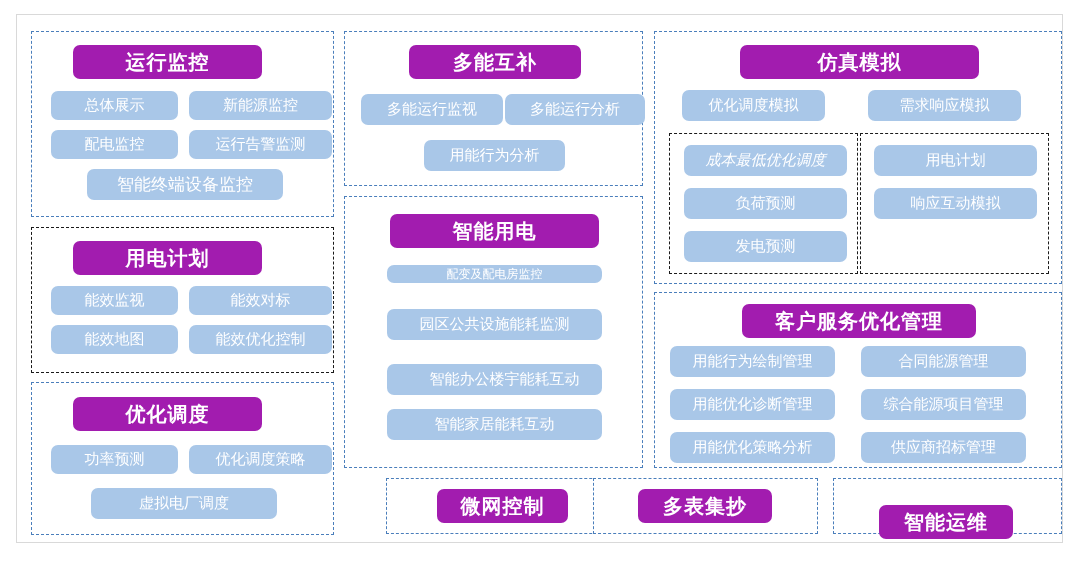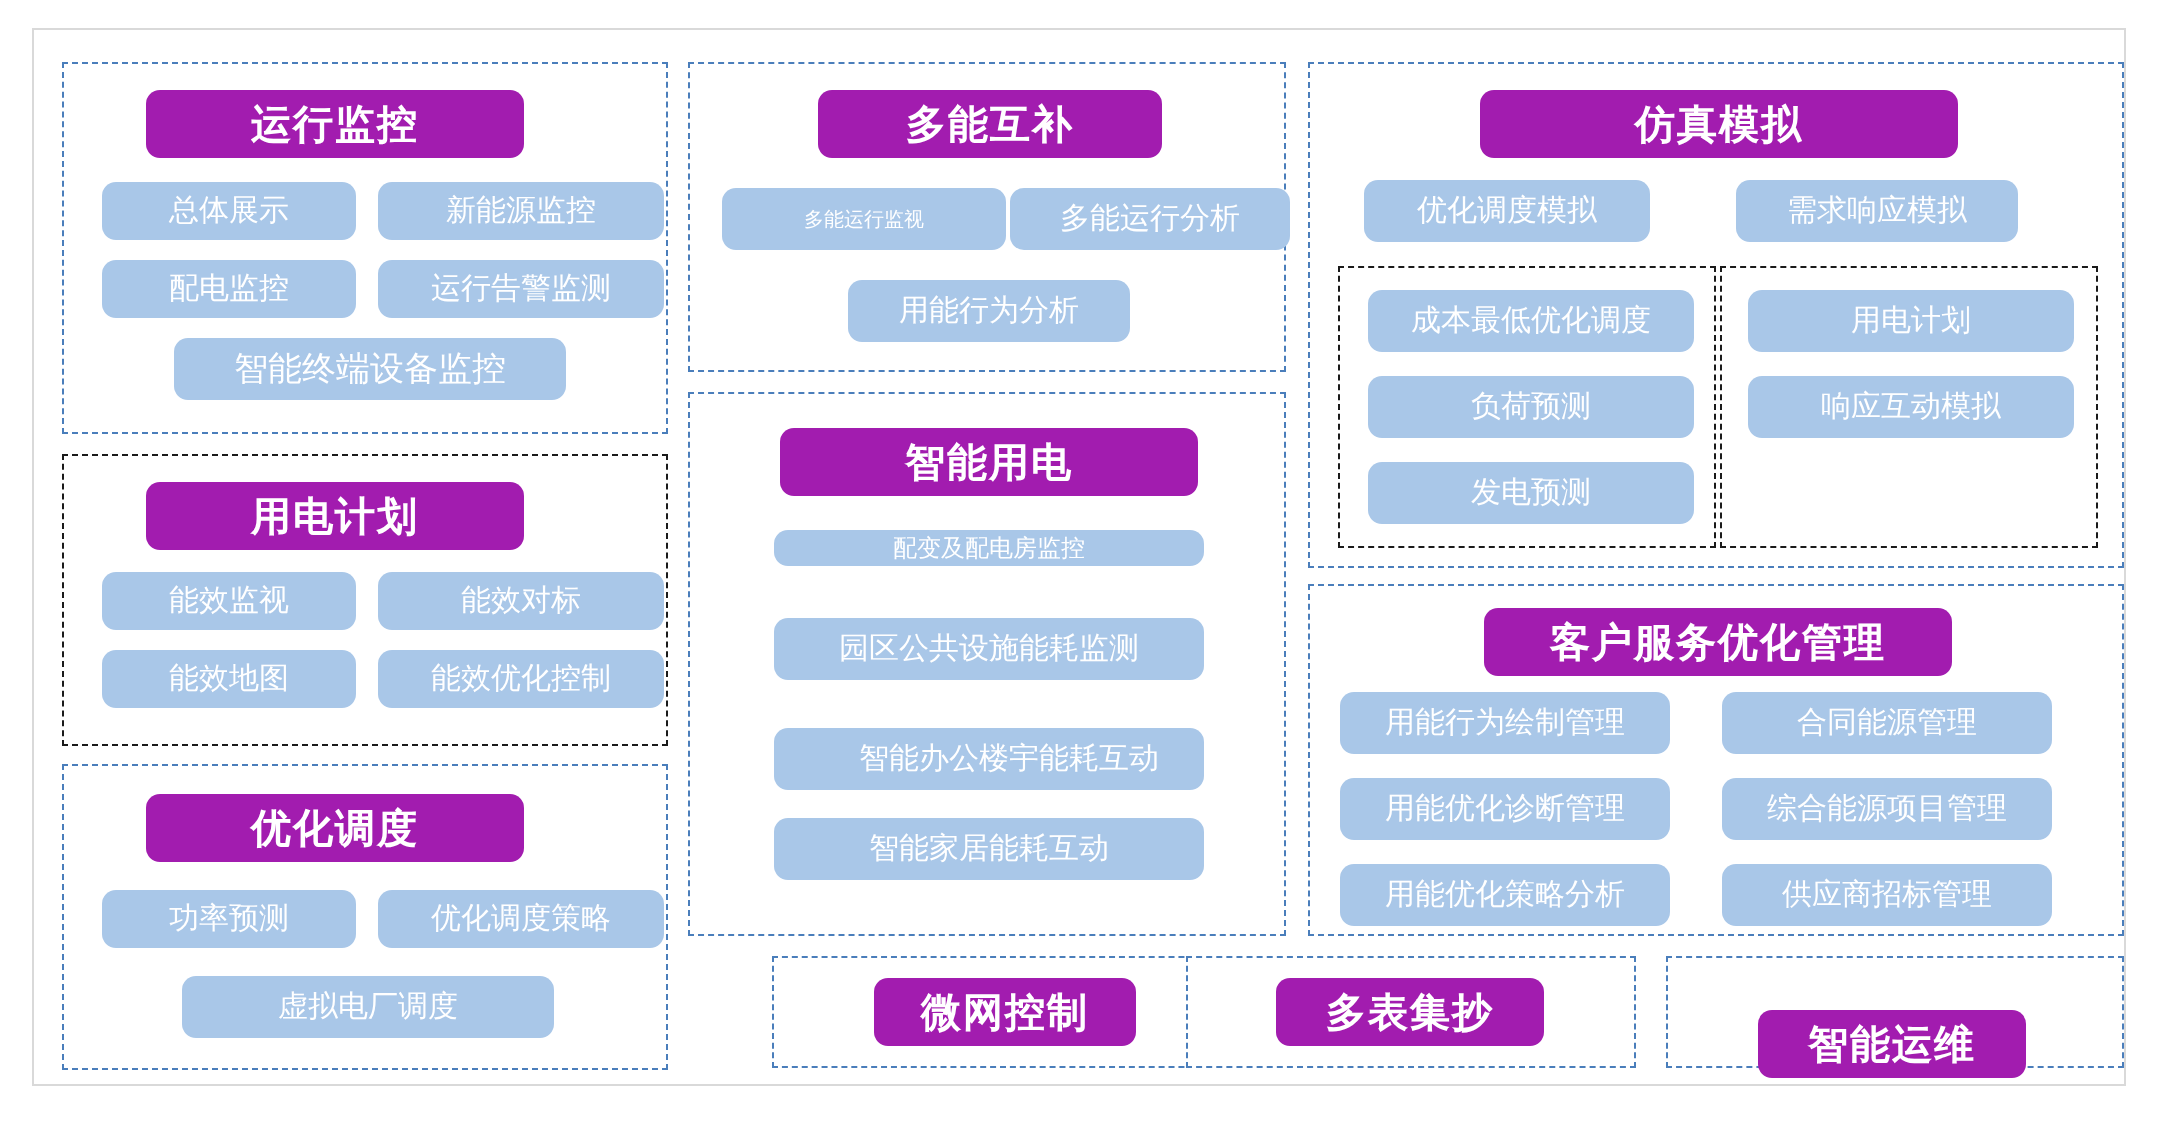--- a/index.html
+++ b/index.html
@@ -103,21 +103,21 @@
 
   <div class="panel blue" style="left:31px; top:382px; width:303px; height:153px;">
     <div class="hdr" style="left:41px; top:14px; width:189px; height:34px; font-size:20px;">优化调度</div>
     <div class="pill" style="left:19px; top:62px; width:127px; height:29px; font-size:15px;">功率预测</div>
     <div class="pill" style="left:157px; top:62px; width:143px; height:29px; font-size:15px;">优化调度策略</div>
     <div class="pill" style="left:59px; top:105px; width:186px; height:31px; font-size:15px;">虚拟电厂调度</div>
   </div>
 
   <div class="panel blue" style="left:344px; top:31px; width:299px; height:155px;">
     <div class="hdr" style="left:64px; top:13px; width:172px; height:34px; font-size:20px;">多能互补</div>
-    <div class="pill" style="left:16px; top:62px; width:142px; height:31px; font-size:10px;">多能运行监视</div>
+    <div class="pill" style="left:16px; top:62px; width:142px; height:31px; font-size:15px;">多能运行监视</div>
     <div class="pill" style="left:160px; top:62px; width:140px; height:31px; font-size:15px;">多能运行分析</div>
     <div class="pill" style="left:79px; top:108px; width:141px; height:31px; font-size:15px;">用能行为分析</div>
   </div>
 
   <div class="panel blue" style="left:344px; top:196px; width:299px; height:272px;">
     <div class="hdr" style="left:45px; top:17px; width:209px; height:34px; font-size:20px;">智能用电</div>
     <div class="pill" style="left:42px; top:68px; width:215px; height:18px; font-size:12px;">配变及配电房监控</div>
     <div class="pill" style="left:42px; top:112px; width:215px; height:31px; font-size:15px;">园区公共设施能耗监测</div>
     <div class="pill" style="left:42px; top:167px; width:215px; height:31px; font-size:15px;padding-left:20px;">智能办公楼宇能耗互动</div>
     <div class="pill" style="left:42px; top:212px; width:215px; height:31px; font-size:15px;">智能家居能耗互动</div>
@@ -131,24 +131,24 @@
     <div class="hdr" style="left:44px; top:10px; width:134px; height:34px; font-size:20px;">多表集抄</div>
   </div>
 
   <div class="panel blue" style="left:833px; top:478px; width:229px; height:56px;">
     <div class="hdr" style="left:45px; top:10px; width:134px; height:34px; font-size:20px;margin-top:16px;">智能运维</div>
   </div>
 
   <div class="panel blue" style="left:654px; top:31px; width:408px; height:253px;">
     <div class="hdr" style="left:85px; top:13px; width:239px; height:34px; font-size:20px;">仿真模拟</div>
     <div class="pill" style="left:27px; top:58px; width:143px; height:31px; font-size:15px;">优化调度模拟</div>
-    <div class="pill" style="left:213px; top:58px; width:141px; height:31px; font-size:15px;">需求响应模拟</div>
+    <div class="pill" style="left:213px; top:58px; width:153px; height:31px; font-size:15px;">需求响应模拟</div>
 
     <div class="subpanel" style="left:14px; top:101px; width:189px; height:141px;">
-      <div class="pill" style="left:14px; top:11px; width:163px; height:31px; font-size:15px;">成本最低优化调度</div>
+      <div class="pill" style="left:14px; top:11px; width:163px; height:31px; font-size:15px;font-style:italic;">成本最低优化调度</div>
       <div class="pill" style="left:14px; top:54px; width:163px; height:31px; font-size:15px;">负荷预测</div>
       <div class="pill" style="left:14px; top:97px; width:163px; height:31px; font-size:15px;">发电预测</div>
     </div>
 
     <div class="subpanel" style="left:205px; top:101px; width:189px; height:141px;">
       <div class="pill" style="left:13px; top:11px; width:163px; height:31px; font-size:15px;">用电计划</div>
       <div class="pill" style="left:13px; top:54px; width:163px; height:31px; font-size:15px;">响应互动模拟</div>
     </div>
   </div>
 

